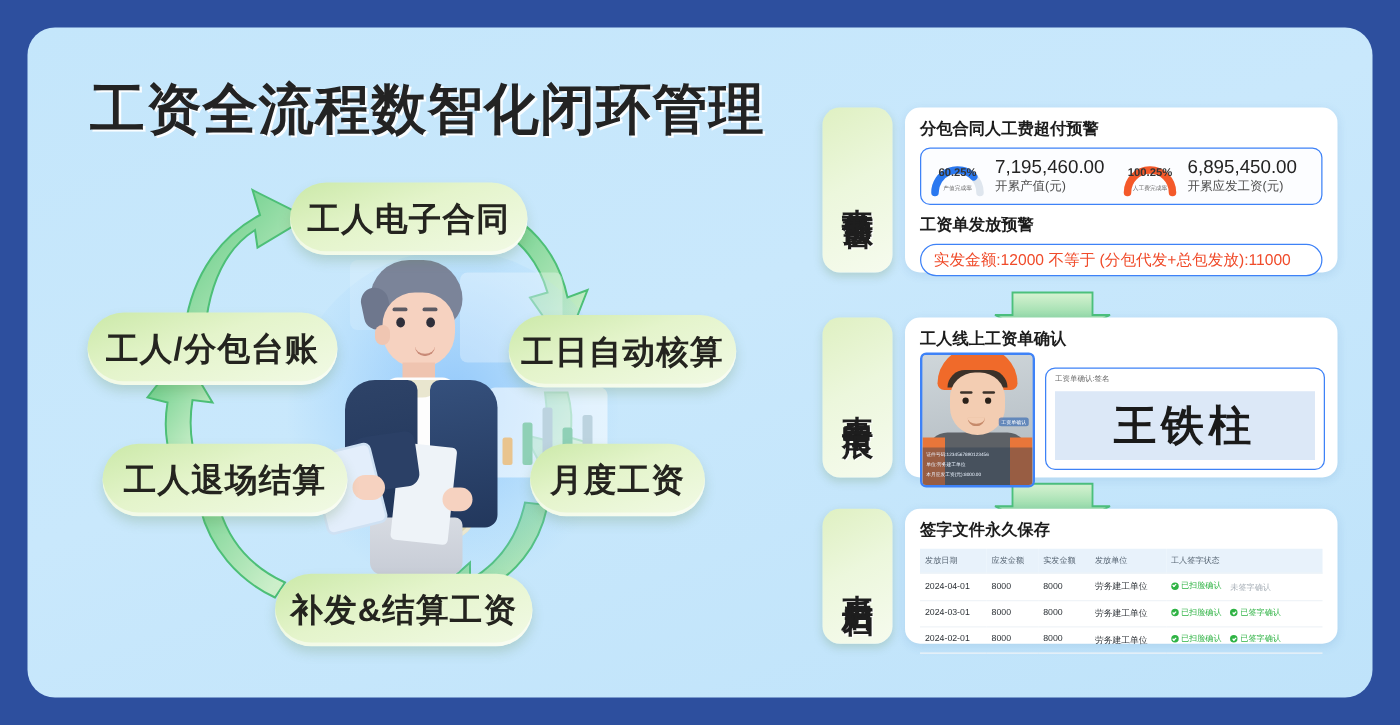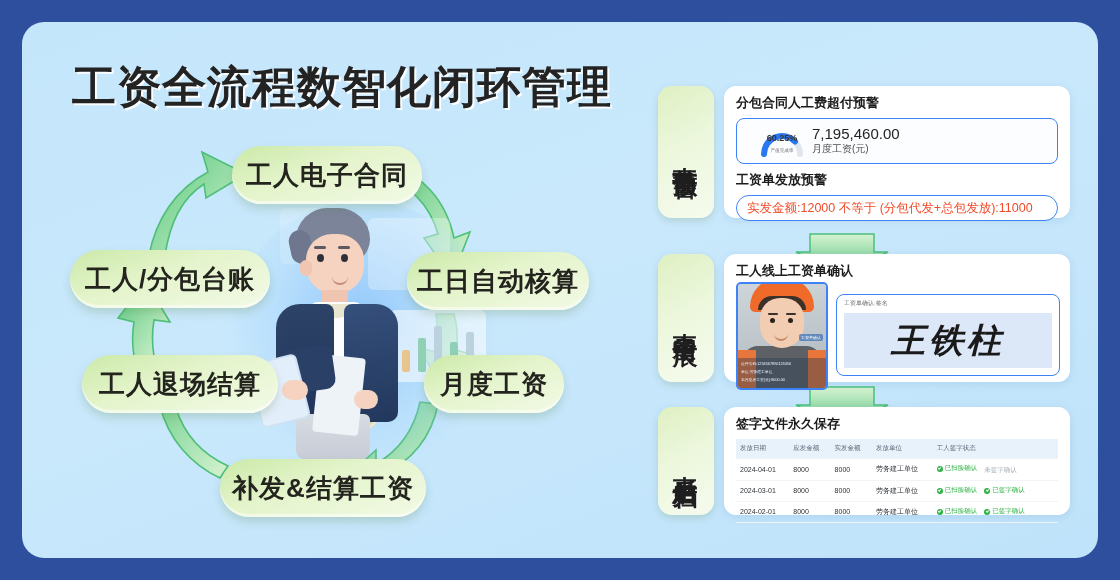--- a/index.html
+++ b/index.html
@@ -98,21 +98,21 @@
   }
   .rcard{
     flex:1;margin-left:10px;background:#ffffff;border-radius:12px;
     box-shadow:0 2px 8px rgba(60,110,170,.14);
     padding:8px 12px 10px 12px;box-sizing:border-box;position:relative;
   }
   .rcard h4{margin:0 0 6px 0;font-size:13px;color:#1c1c1c;font-weight:bold;}
 
   .kpibox{
     border:1px solid #3e82f7;border-radius:8px;height:46px;
-    display:flex;align-items:center;background:#fcfdff;padding:0 22px;box-sizing:border-box;
+    display:flex;align-items:center;background:#fcfdff;padding:0 6px;box-sizing:border-box;
   }
   .kpi{display:flex;align-items:center;flex:1;}
   .gauge{position:relative;width:46px;height:34px;flex:none;margin-right:7px;}
   .gauge svg{position:absolute;left:0;top:0;}
   .gauge .gv{position:absolute;left:0;right:0;top:9px;text-align:center;font-size:9px;font-weight:bold;color:#343434;}
   .gauge .gl{position:absolute;left:-4px;right:-4px;top:23px;text-align:center;font-size:5px;color:#6a6a6a;transform:scale(.92);}
   .kpi .kv{font-size:15px;color:#242424;line-height:1.05;font-family:"Liberation Sans",sans-serif;}
   .kpi .kl{font-size:10px;color:#4d4d4d;margin-top:1px;}
 
   .warnbox{
@@ -145,21 +145,21 @@
     border:1px solid #3e82f7;border-radius:8px;background:#fff;box-sizing:border-box;
   }
   .signcard .sl{font-size:6px;color:#6b6b6b;padding:4px 0 0 7px;}
   .signarea{
     position:absolute;left:7px;right:7px;top:18px;bottom:7px;background:#dce8f7;
     display:flex;align-items:center;justify-content:center;
   }
   .signarea span{
     font-family:"Liberation Serif","DejaVu Serif",serif;
     font-size:34px;color:#1a1a1a;letter-spacing:4px;
-    font-style:italic;font-weight:bold;
+    font-weight:bold;
   }
 
   
   table.archive{width:100%;border-collapse:collapse;margin-top:2px;}
   table.archive th{
     background:#e8f2fb;color:#596775;font-size:6.5px;font-weight:normal;
     text-align:left;padding:5px 4px;border-bottom:1px solid #eef3f8;
   }
   table.archive td{
     font-size:7px;color:#2c3136;padding:5px 4px;border-bottom:1px solid #f0f4f8;white-space:nowrap;
@@ -288,21 +288,35 @@
             <div class="gauge">
               <svg width="46" height="34" viewBox="0 0 46 34">
                 <path d="M5,30 A18,18 0 0 1 41,30" fill="none" stroke="#dfe6ee" stroke-width="6" stroke-linecap="round"></path>
                 <path d="M5,30 A18,18 0 0 1 36,17.5" fill="none" stroke="#2a78f0" stroke-width="6" stroke-linecap="round"></path>
               </svg>
               <div class="gv">60.25%</div>
               <div class="gl">产值完成率</div>
             </div>
             <div>
               <div class="kv">7,195,460.00</div>
-              <div class="kl">月度工资(元)</div>
+              <div class="kl">开累产值(元)</div>
+            </div>
+          </div>
+          <div class="kpi">
+            <div class="gauge">
+              <svg width="46" height="34" viewBox="0 0 46 34">
+                <path d="M5,30 A18,18 0 0 1 41,30" fill="none" stroke="#fde0d4" stroke-width="6" stroke-linecap="round"></path>
+                <path d="M5,30 A18,18 0 0 1 41,30" fill="none" stroke="#f4592a" stroke-width="6" stroke-linecap="round"></path>
+              </svg>
+              <div class="gv">100.25%</div>
+              <div class="gl">人工费完成率</div>
+            </div>
+            <div>
+              <div class="kv">6,895,450.00</div>
+              <div class="kl">开累应发工资(元)</div>
             </div>
           </div>
         </div>
 
         <h4 style="margin-top:7px;">工资单发放预警</h4>
         <div class="warnbox">
           <span>实发金额:12000  不等于  (分包代发+总包发放):11000</span>
         </div>
       </div>
     </div>

